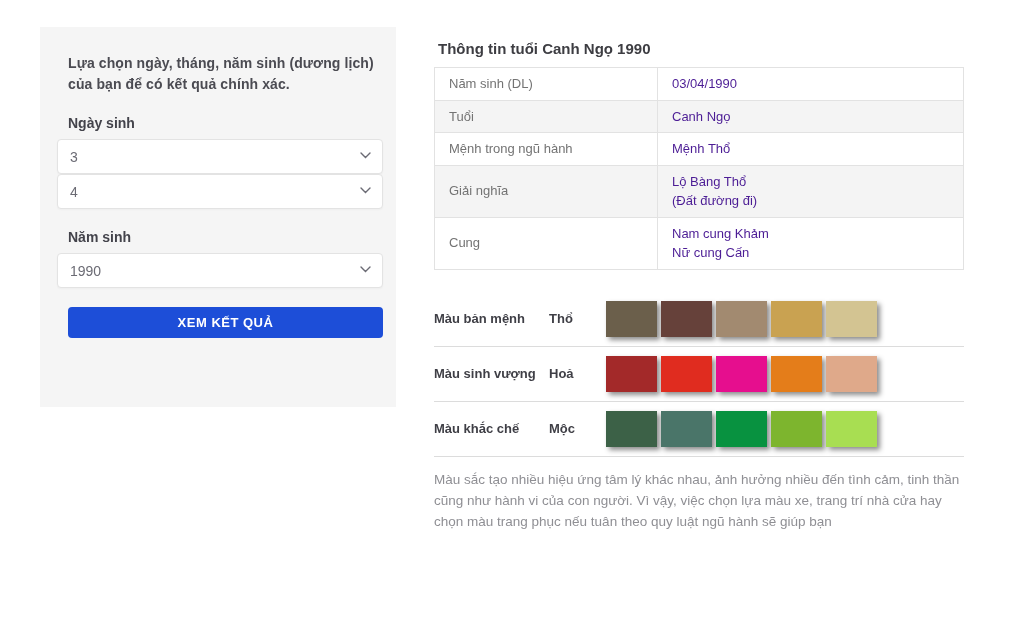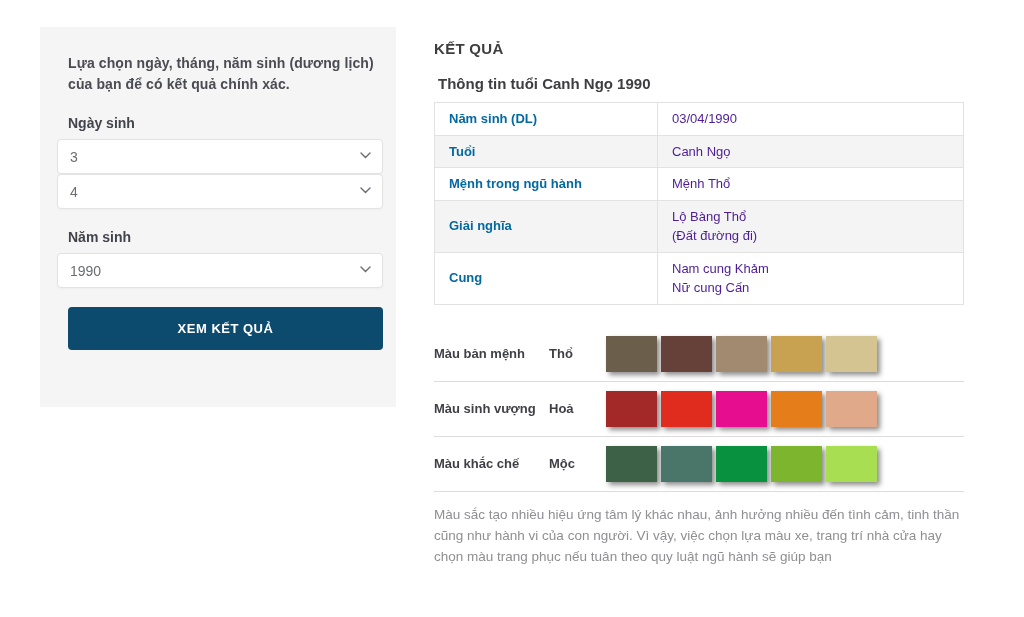--- a/index.html
+++ b/index.html
@@ -14,36 +14,36 @@
            color:#4b4b52; letter-spacing:.1px; }
   .field-label { margin:20px 0 8px 11px; font-size:14px; font-weight:700; color:#43434b; }
   .select-wrap { position:relative; }
   .select-wrap select {
       width:100%; height:35px; background:#fff; border:1px solid #e3e3e3;
       border-radius:4px; padding:0 28px 0 12px; font-size:14px; color:#6b6b74;
       appearance:none; -webkit-appearance:none; -moz-appearance:none;
       font-family:"Liberation Sans", sans-serif; box-shadow:0 1px 2px rgba(0,0,0,0.03);
       outline:none; }
   .chev { position:absolute; right:12px; top:13px; pointer-events:none; line-height:0; }
-  .submit { display:block; margin:19px 0 0 11px; width:calc(100% - 11px); height:43px;
-            background:#0c4a6e; border:none; border-radius:4px; color:#fff;
+  .submit { display:block; margin:19px 0 0 11px; width:calc(100% - 11px); height:31px;
+            background:#1d4ed8; border:none; border-radius:4px; color:#fff;
             font-weight:700; font-size:13px; letter-spacing:.5px; cursor:pointer;
             font-family:"Liberation Sans", sans-serif; }
 
   
   .results { position:absolute; left:434px; top:40px; width:530px; }
   .results h2 { font-size:15px; font-weight:700; color:#3d3d42; margin:0 0 18px;
                 letter-spacing:.3px; }
   .results h3 { font-size:15px; font-weight:700; color:#3d3d42; margin:0 4px 10px; }
 
   table.info { width:100%; border-collapse:collapse; border:1px solid #e2e2e2;
                margin-bottom:22px; }
   table.info td { font-size:13px; padding:6px 14px; line-height:1.5;
                   border-bottom:1px solid #e2e2e2; vertical-align:middle; }
-  table.info td.k { width:223px; font-weight:700; color:#0369a1;
+  table.info td.k { width:223px; font-weight:400; color:#737373;
                     border-right:1px solid #e2e2e2; }
   table.info td.v { color:#4c1d95; white-space:pre-line; }
   table.info tr:nth-child(even) { background:#f4f4f4; }
 
   .crow { display:flex; align-items:center; height:55px; border-bottom:1px solid #dcdcdc; }
   .clabel { width:115px; font-size:13px; font-weight:700; color:#3f3f46; }
   .celem  { width:57px;  font-size:13px; font-weight:700; color:#3f3f46; }
   .swatches { display:flex; gap:4px; }
   .sw { width:51px; height:36px; box-shadow:3px 3px 5px rgba(0,0,0,0.45); }
 
@@ -95,21 +95,20 @@
               <path d="M1 1 L5.5 5.5 L10 1" stroke="#6b6b74" stroke-width="1.4" fill="none" stroke-linecap="round"></path>
             </svg>
         </span>
       </div>
     </div>
 
     <button class="submit">XEM KẾT QUẢ</button>
   </aside>
 
   <main class="results">
-    <h2>KẾT QUẢ</h2>
     <h3>Thông tin tuổi Canh Ngọ 1990</h3>
 
     <table class="info">
       <tbody>
         <tr>
           <td class="k">Năm sinh (DL)</td>
           <td class="v">03/04/1990</td>
         </tr>
         <tr>
           <td class="k">Tuổi</td>

